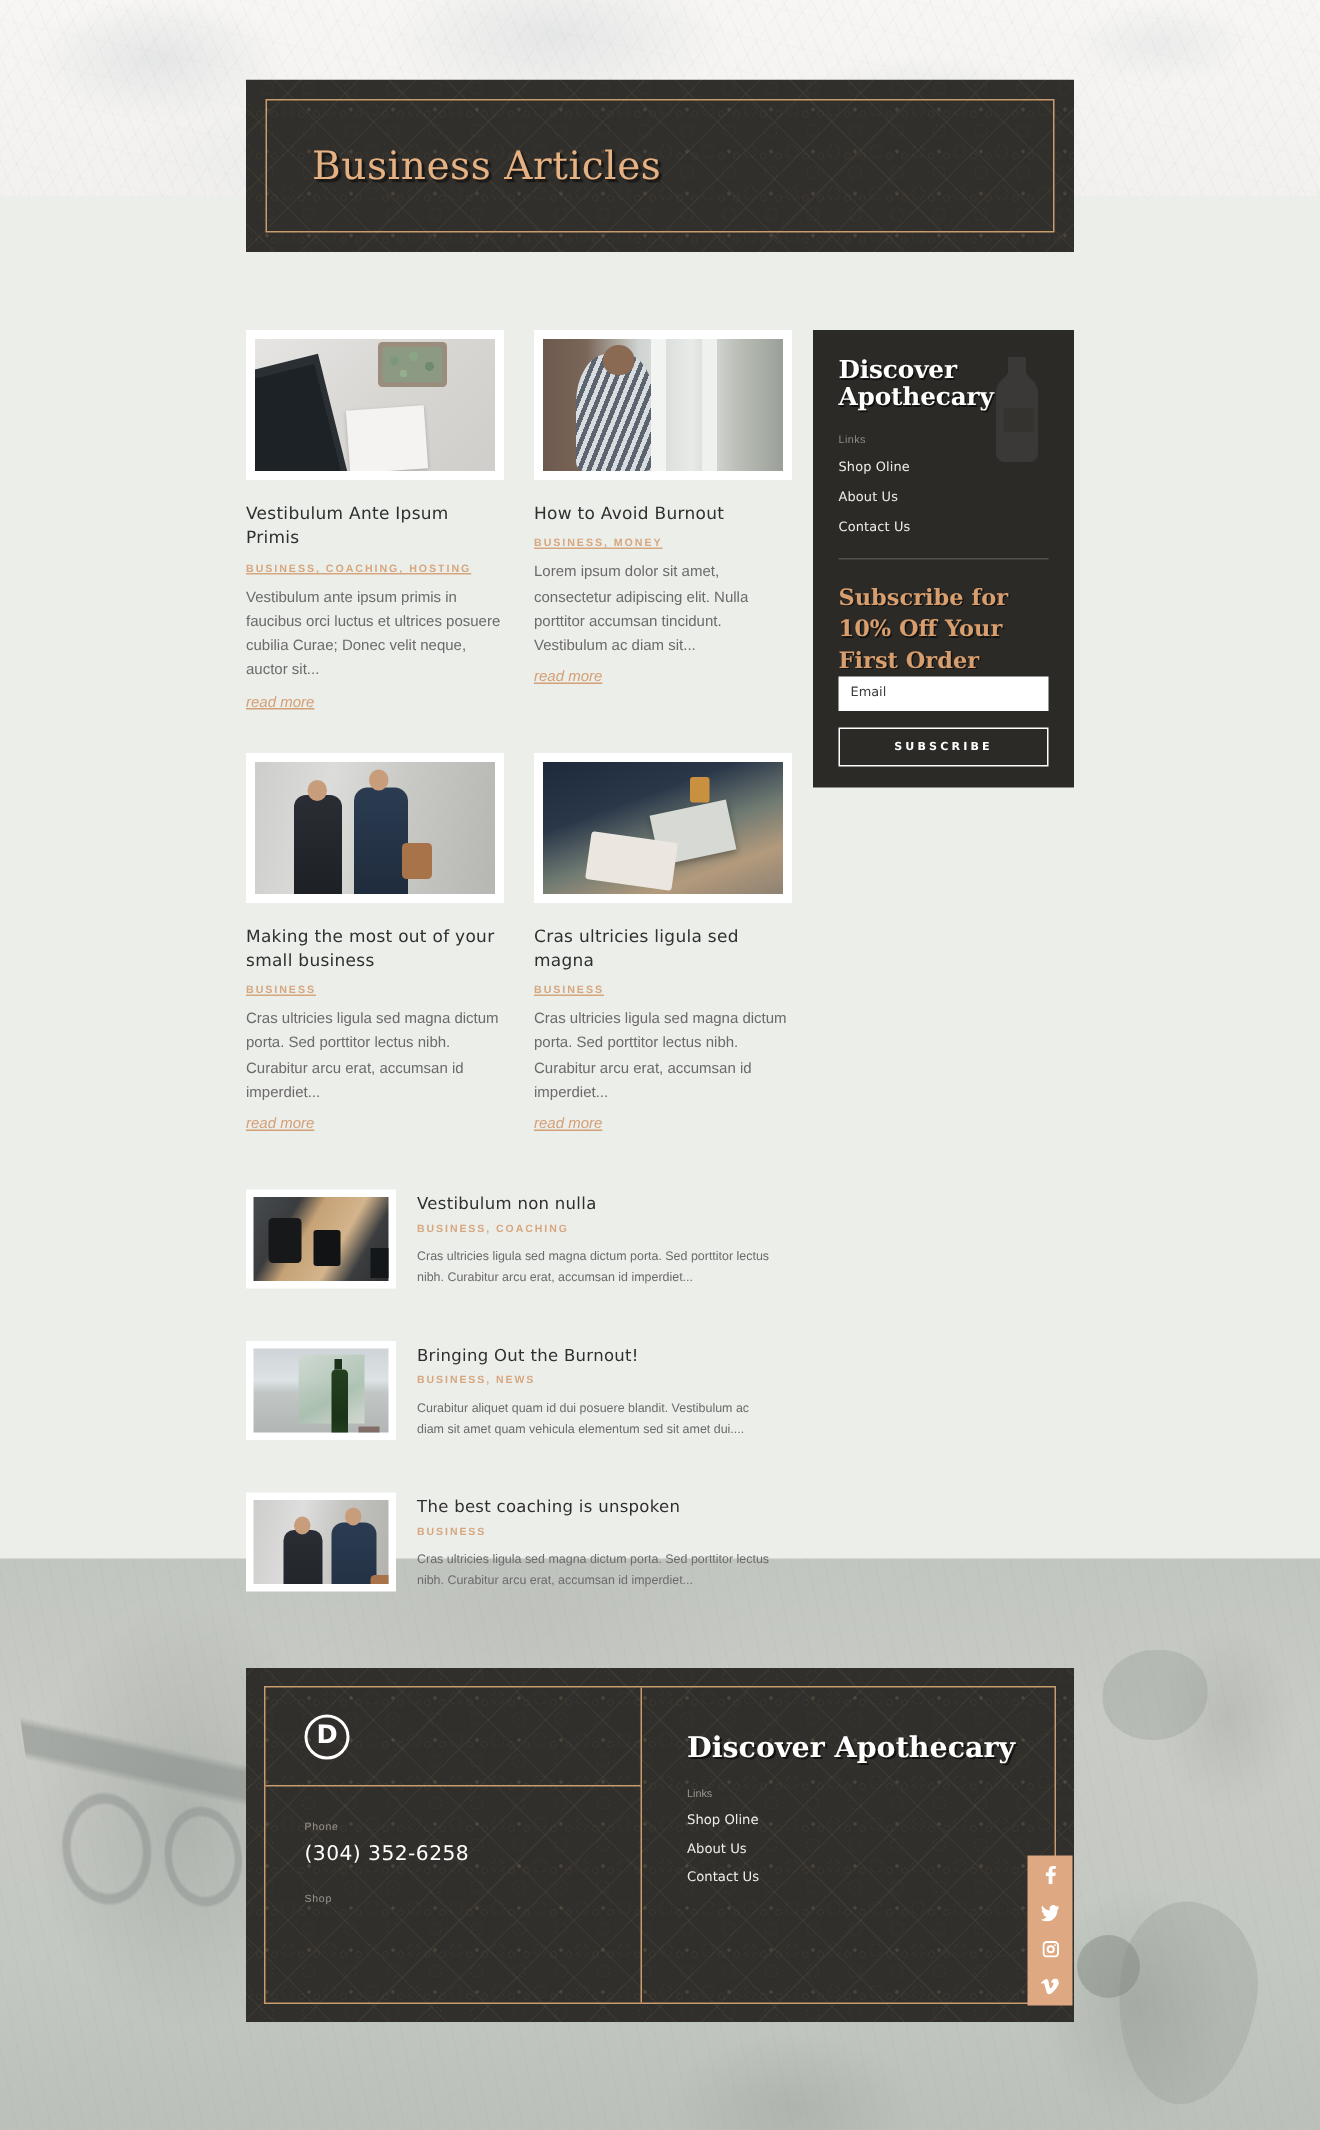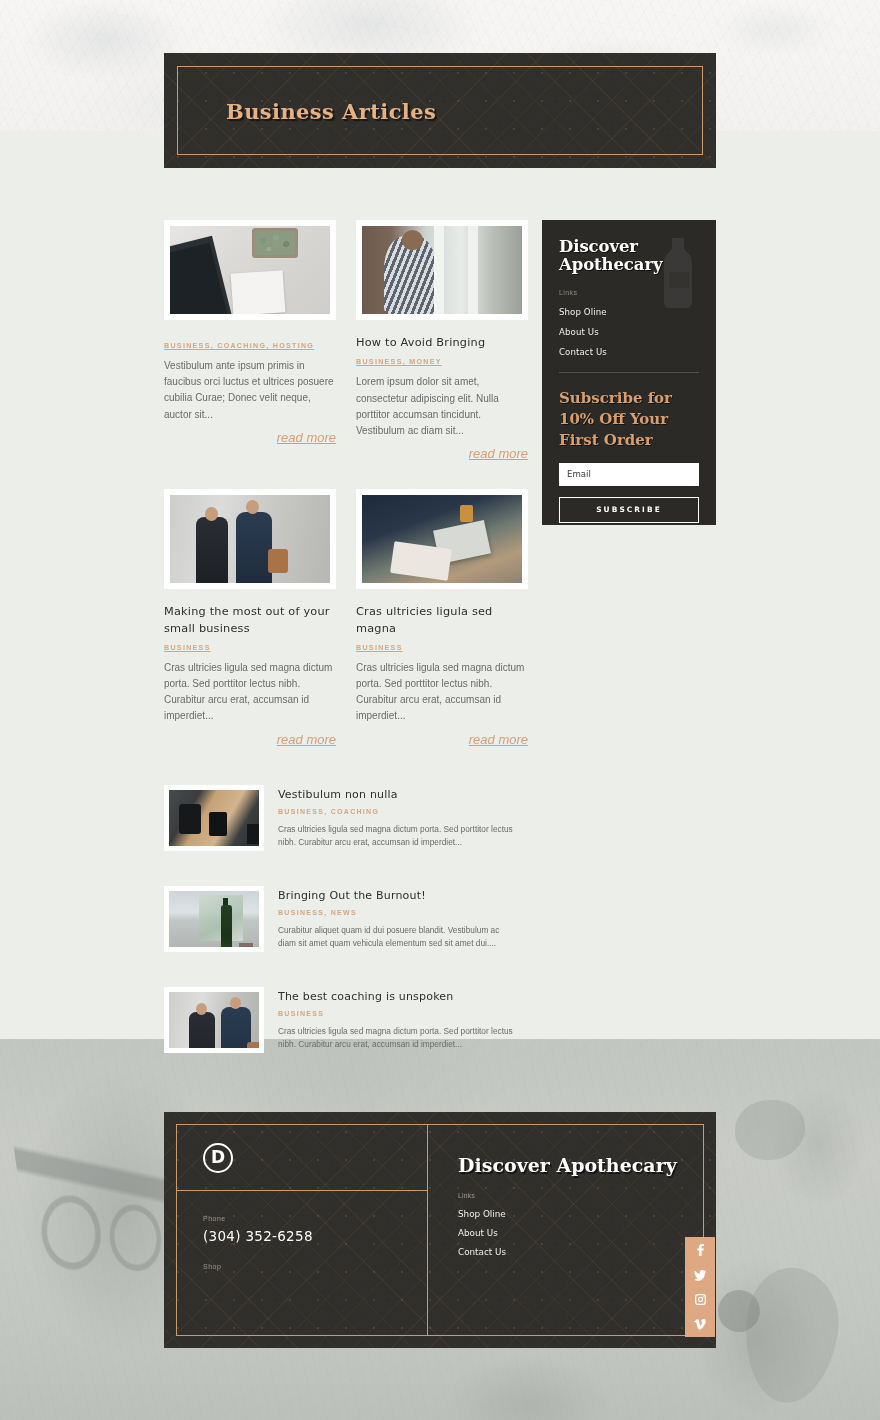--- a/index.html
+++ b/index.html
@@ -110,26 +110,26 @@
     position: absolute; left: 164px; top: 53px;
     width: 552px; height: 115px;
     overflow: hidden;
   }
   .hero-inner-border {
     position: absolute; left: 13px; top: 13px; right: 13px; bottom: 13px;
     border: 1px solid #c99c6d;
     z-index: 2;
   }
   .hero-title {
-    position: absolute; left: 62px; top: 50%;
+    position: absolute; left: 44px; top: 50%;
     transform: translateY(-50%);
     z-index: 3;
     font-family: "DejaVu Serif", serif;
-    font-weight: bold;
-    font-size: 21px;
+    font-weight: normal;
+    font-size: 26px;
     letter-spacing: .4px;
     color: #e6b183;
     text-shadow: 1px 1px 0 #1c1a17, 2px 2px 1px rgba(0,0,0,.55);
   }
 
   
   .main {
     position: absolute; left: 164px; top: 220px;
     width: 552px;
   }
@@ -325,23 +325,22 @@
     text-decoration: underline;
   }
   .card-text {
     margin-top: 8px;
     font-size: 10px;
     line-height: 1.62;
     color: #6b6b6b;
   }
   .read-more {
     display: block;
-    text-align: right;
     margin-top: 7px;
-    font-size: 13px;
+    font-size: 10px;
     color: #d49f76;
     text-decoration: underline;
     font-style: italic;
     cursor: pointer;
   }
 
   .row2 { margin-top: 28px; }
 
   
   .hlist { margin-top: 38px; }
@@ -388,21 +387,21 @@
     font-family: "DejaVu Sans", sans-serif; cursor: pointer;
     letter-spacing: .1px;
   }
   .sb-divider { margin-top: 15px; height: 1px; background: #55524d; }
   .sb-promo {
     margin-top: 15px;
     font-family: "DejaVu Serif", serif; font-weight: bold;
     font-size: 15px; line-height: 1.4; color: #d99e6d;
     text-shadow: 1px 1px 0 rgba(0,0,0,.55);
   }
-  .sb-form { margin-top: 12px; }
+  .sb-form { margin-top: 0; }
   .sb-input {
     width: 140px; height: 23px;
     background: #fff; border: none; outline: none;
     padding: 0 8px; font-size: 8.6px; color: #333;
     font-family: "DejaVu Sans", sans-serif;
   }
   .sb-input::placeholder { color: #3b3b3b; }
   .sb-button {
     margin-top: 11px;
     width: 140px; height: 26px;
@@ -496,34 +495,35 @@
 
   <div class="grid">
 
     <div class="col card-wide">
       <div class="thumb-frame">
         <div class="thumb ph-desk">
           <span class="succ"></span>
         </div>
       </div>
       <div class="card-body">
+        <div class="card-title">Vestibulum Ante Ipsum Primis</div>
         <div class="card-cats">BUSINESS, COACHING, HOSTING</div>
         <div class="card-text">Vestibulum ante ipsum primis in faucibus orci luctus et ultrices posuere cubilia Curae; Donec velit neque, auctor sit...</div>
         <span class="read-more">read more</span>
       </div>
     </div>
 
     <div class="col card-wide">
       <div class="thumb-frame">
         <div class="thumb ph-window">
           <span class="head"></span>
         </div>
       </div>
       <div class="card-body">
-        <div class="card-title">How to Avoid Bringing</div>
+        <div class="card-title">How to Avoid Burnout</div>
         <div class="card-cats">BUSINESS, MONEY</div>
         <div class="card-text">Lorem ipsum dolor sit amet, consectetur adipiscing elit. Nulla porttitor accumsan tincidunt. Vestibulum ac diam sit...</div>
         <span class="read-more">read more</span>
       </div>
     </div>
 
   </div>
 
   <div class="grid row2">
 

